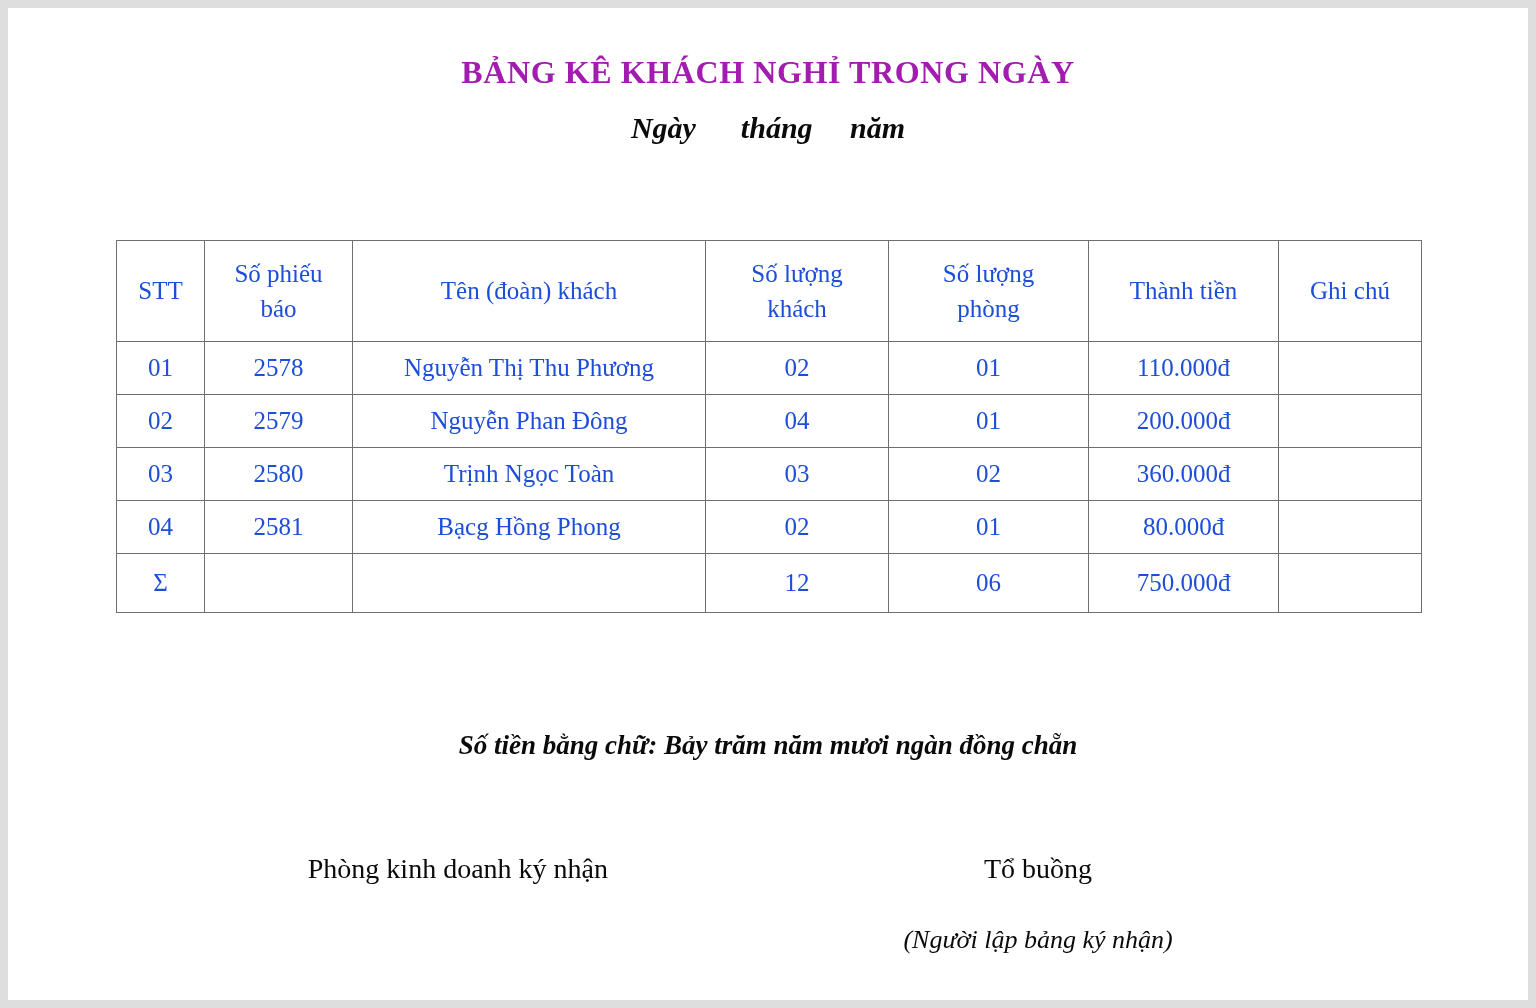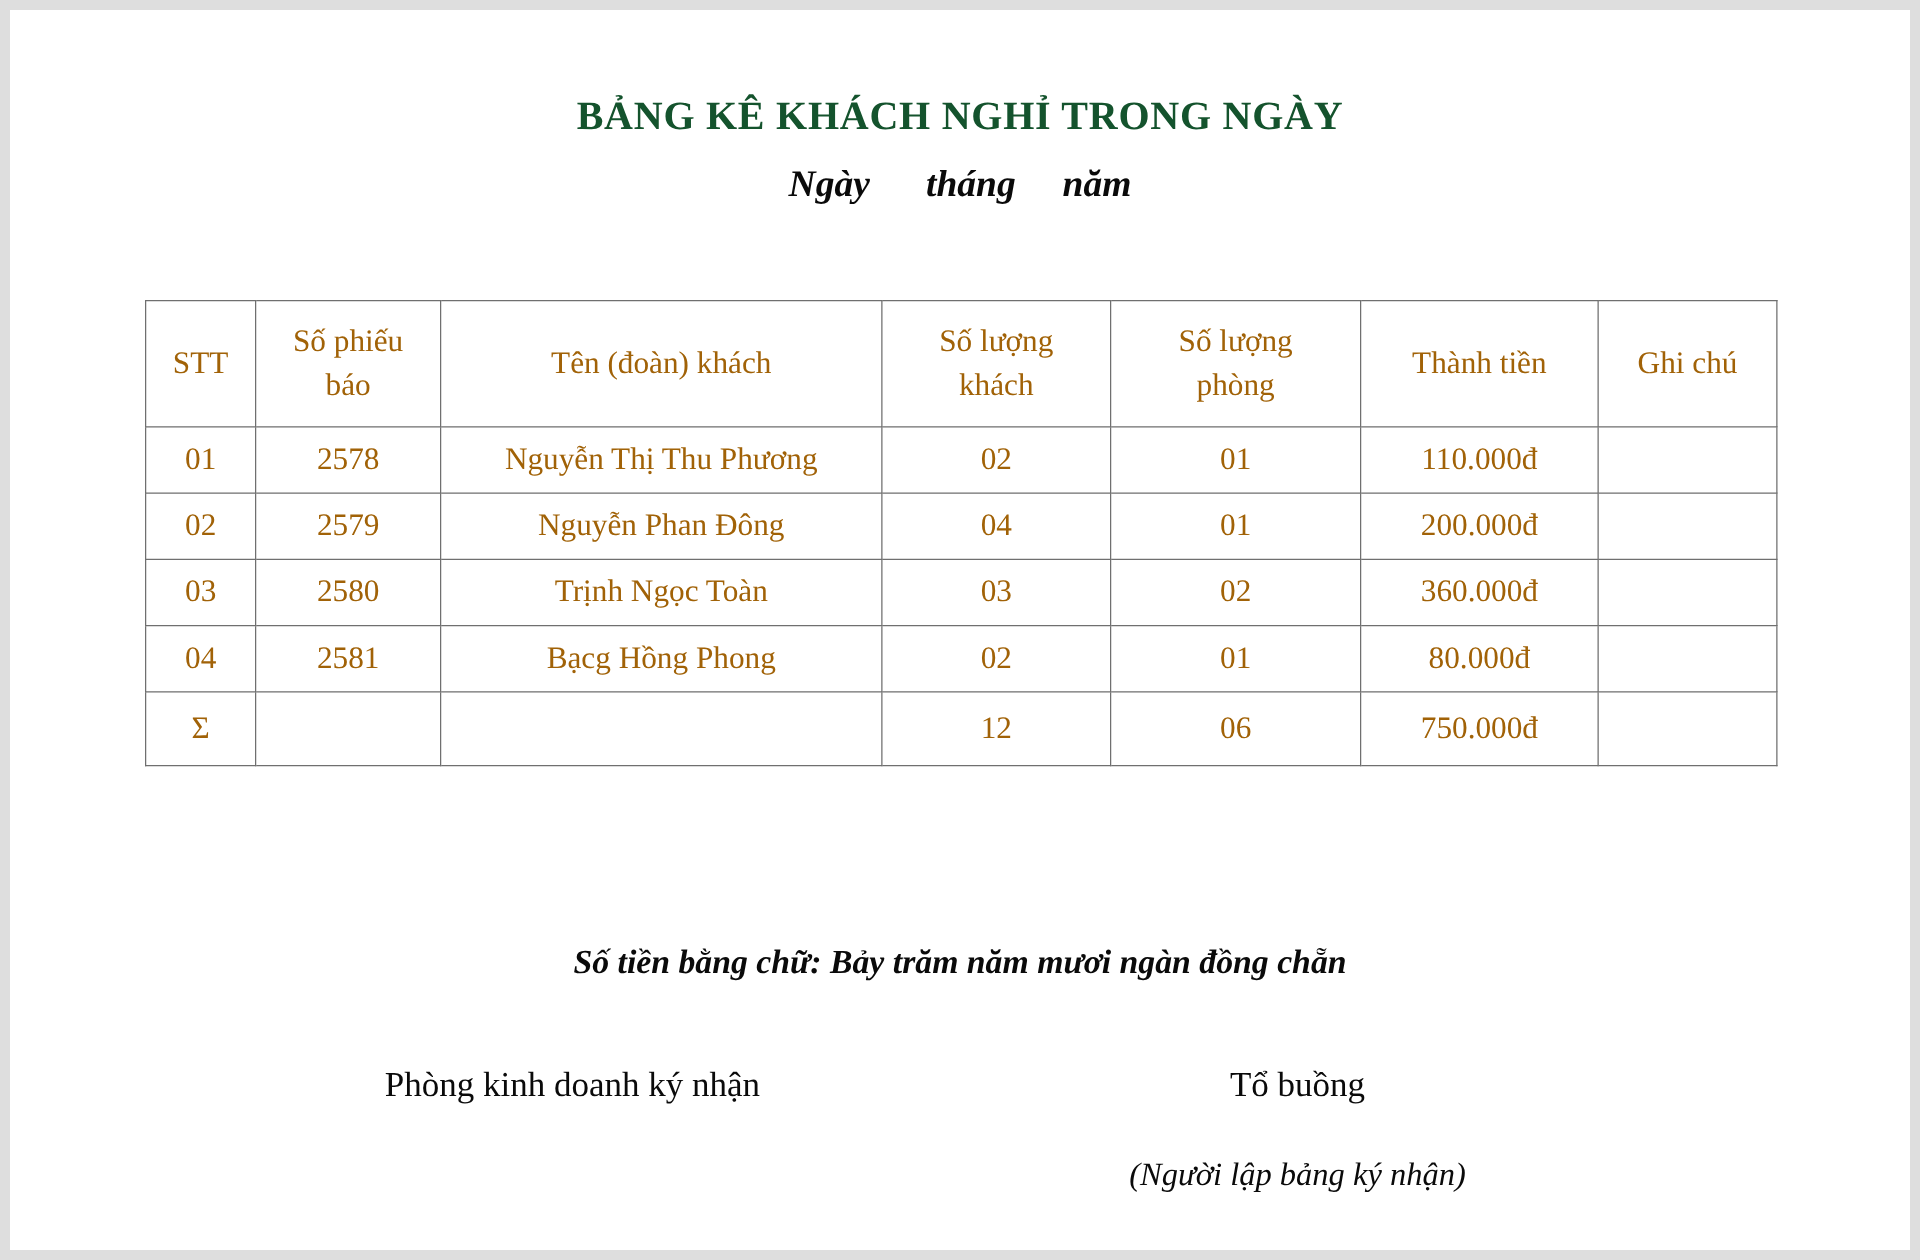--- a/index.html
+++ b/index.html
@@ -24,22 +24,22 @@
     box-sizing: border-box;
   }
 
   
   .doc-title {
     text-align: center;
     font-weight: bold;
     font-size: 32px;
     letter-spacing: 0.6px;
     margin: 0;
-    padding-top: 66px;
-    color: #14532d;
+    padding-top: 46px;
+    color: #a21caf;
   }
   .doc-subtitle {
     text-align: center;
     font-style: italic;
     font-weight: bold;
     font-size: 30px;
     margin: 0;
     padding-top: 20px;
     color: #0a0a0a;
     white-space: pre;
@@ -49,21 +49,21 @@
   .table-wrap {
     position: absolute;
     left: 108px;
     top: 232px;
     width: 1305px;
   }
   table.kdt {
     border-collapse: collapse;
     width: 100%;
     table-layout: fixed;
-    color: #a16207;
+    color: #1d4ed8;
   }
   table.kdt th,
   table.kdt td {
     border: 1px solid #6f6f6f;
     font-weight: normal;
     font-size: 25px;
     text-align: center;
     vertical-align: middle;
     padding: 0;
   }
@@ -105,21 +105,20 @@
   .amount-words {
     position: absolute;
     left: 0;
     right: 0;
     top: 722px;
     text-align: center;
     font-style: italic;
     font-weight: bold;
     font-size: 27px;
     color: #0a0a0a;
-    margin-top: 24px;
   }
   .signatures {
     position: absolute;
     left: 0;
     right: 0;
     top: 845px;
     color: #0a0a0a;
   }
   .sig-left {
     position: absolute;

